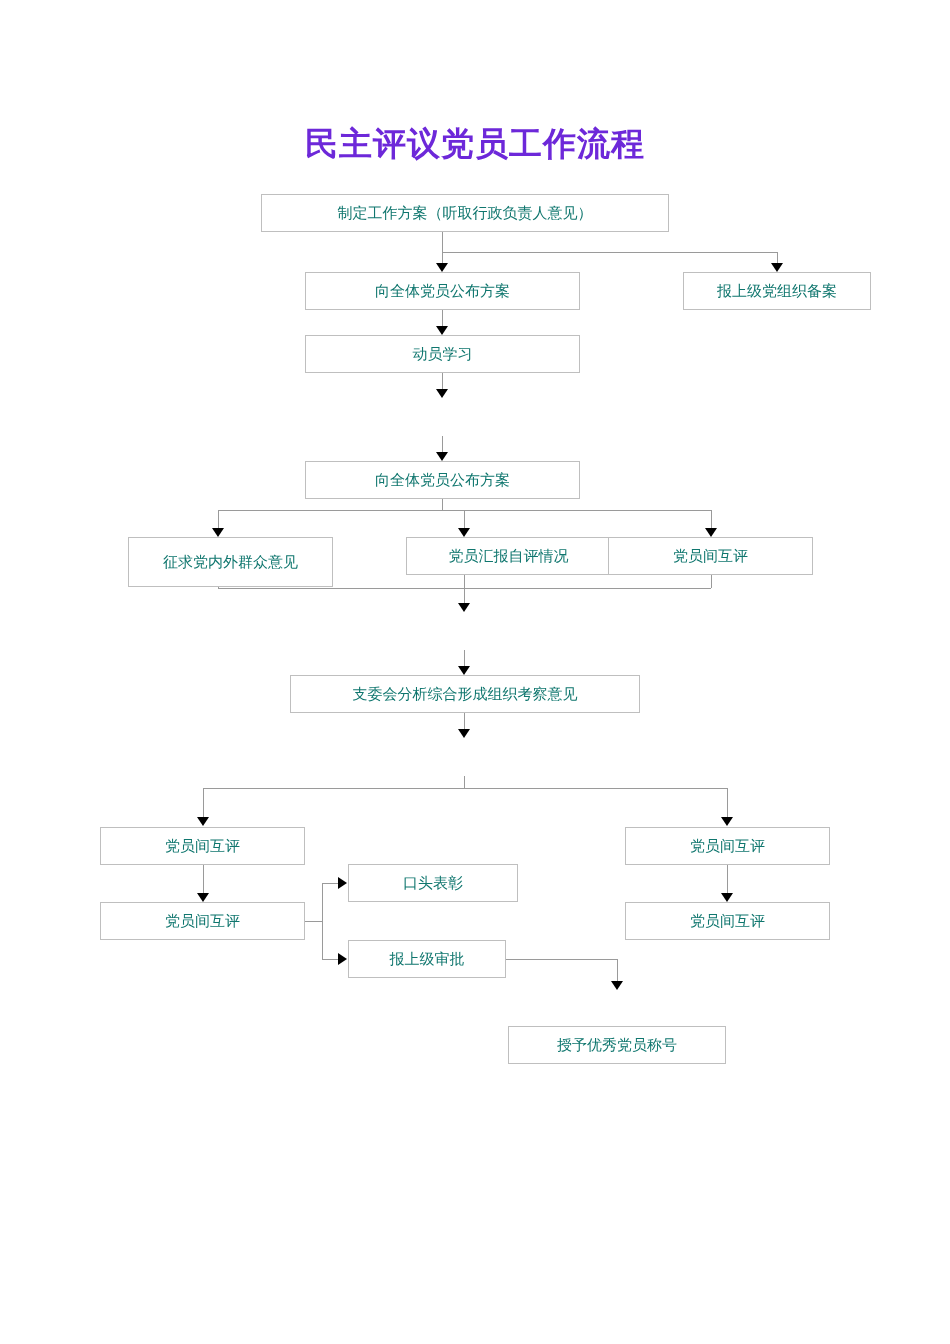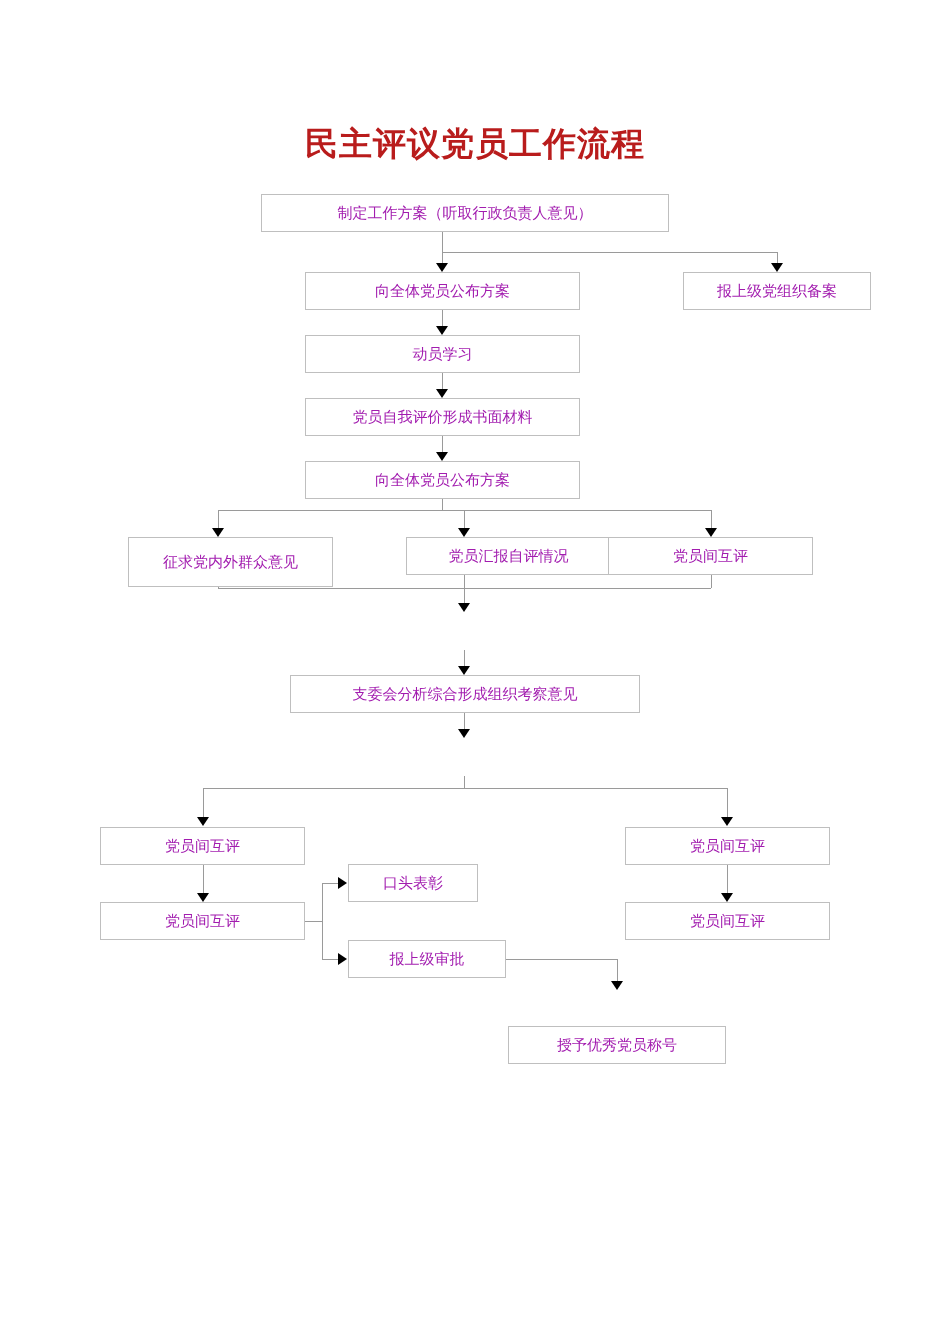--- a/index.html
+++ b/index.html
@@ -17,29 +17,29 @@
   }
   #title {
     position: absolute;
     left: 0;
     top: 122px;
     width: 950px;
     text-align: center;
     font-size: 33px;
     font-weight: bold;
     letter-spacing: 1px;
-    color: #b91c1c;
+    color: #6d28d9;
     font-family: "Liberation Serif", "DejaVu Serif", serif;
   }
   .node {
     position: absolute;
     box-sizing: border-box;
     border: 1px solid #bfbfbf;
     background: #ffffff;
-    color: #a21caf;
+    color: #0f766e;
     font-size: 15px;
     line-height: 1.2;
     display: flex;
     align-items: center;
     justify-content: center;
     text-align: center;
     font-family: "Liberation Serif", "DejaVu Serif", serif;
     z-index: 2;
   }
   .node span { display: block; padding: 0 6px; }
@@ -85,23 +85,20 @@
   </div>
 
   <div class="node" style="left:683px; top:272px; width:188px; height:38px;">
     <span>报上级党组织备案</span>
   </div>
 
   <div class="node" style="left:305px; top:335px; width:275px; height:38px;">
     <span>动员学习</span>
   </div>
 
-  <div class="node" style="left:305px; top:398px; width:275px; height:38px;">
-    <span>党员自我评价形成书面材料</span>
-  </div>
 
   <div class="node" style="left:305px; top:461px; width:275px; height:38px;">
     <span>向全体党员公布方案</span>
   </div>
 
   <div class="node" style="left:128px; top:537px; width:205px; height:50px;">
     <span>征求党内外群众意见</span>
   </div>
 
   <div class="node" style="left:362px; top:537px; width:205px; height:38px;margin-left:44px;">
@@ -119,21 +116,21 @@
 
 
   <div class="node" style="left:100px; top:827px; width:205px; height:38px;">
     <span>党员间互评</span>
   </div>
 
   <div class="node" style="left:625px; top:827px; width:205px; height:38px;">
     <span>党员间互评</span>
   </div>
 
-  <div class="node" style="left:348px; top:864px; width:130px; height:38px;">
+  <div class="node" style="left:348px; top:864px; width:170px; height:38px;">
     <span>口头表彰</span>
   </div>
 
   <div class="node" style="left:100px; top:902px; width:205px; height:38px;">
     <span>党员间互评</span>
   </div>
 
   <div class="node" style="left:625px; top:902px; width:205px; height:38px;">
     <span>党员间互评</span>
   </div>

